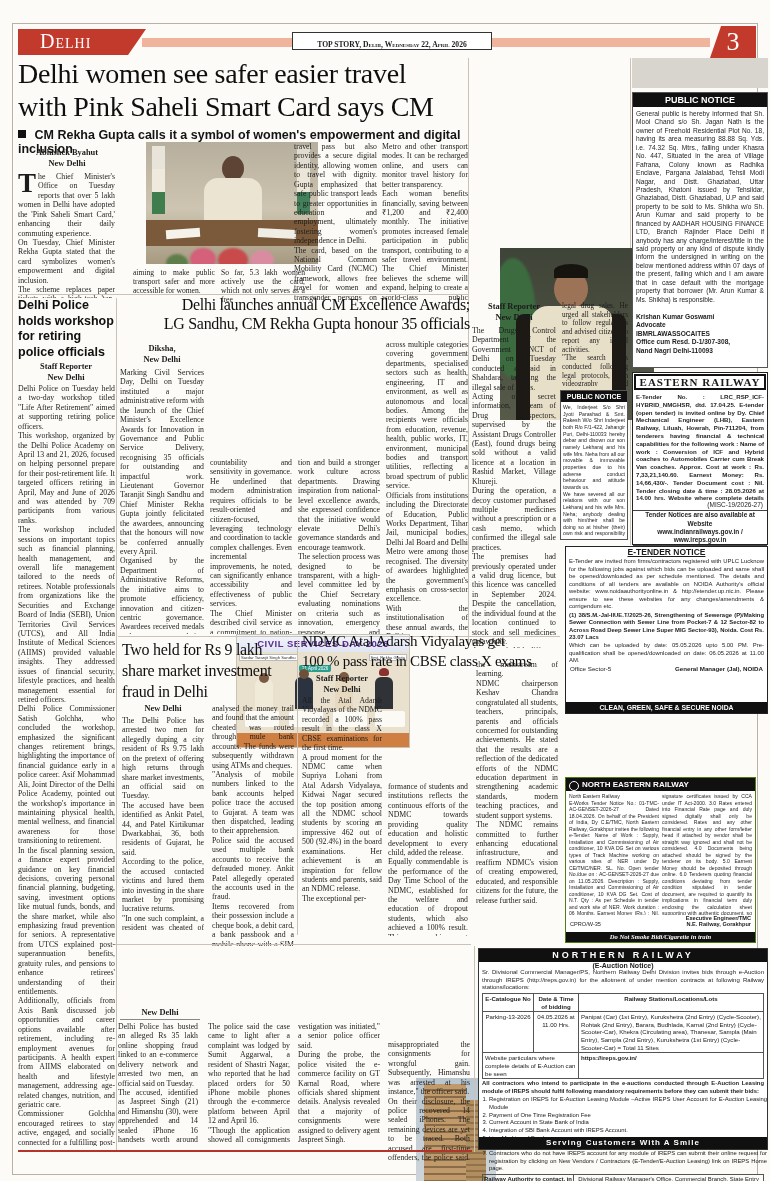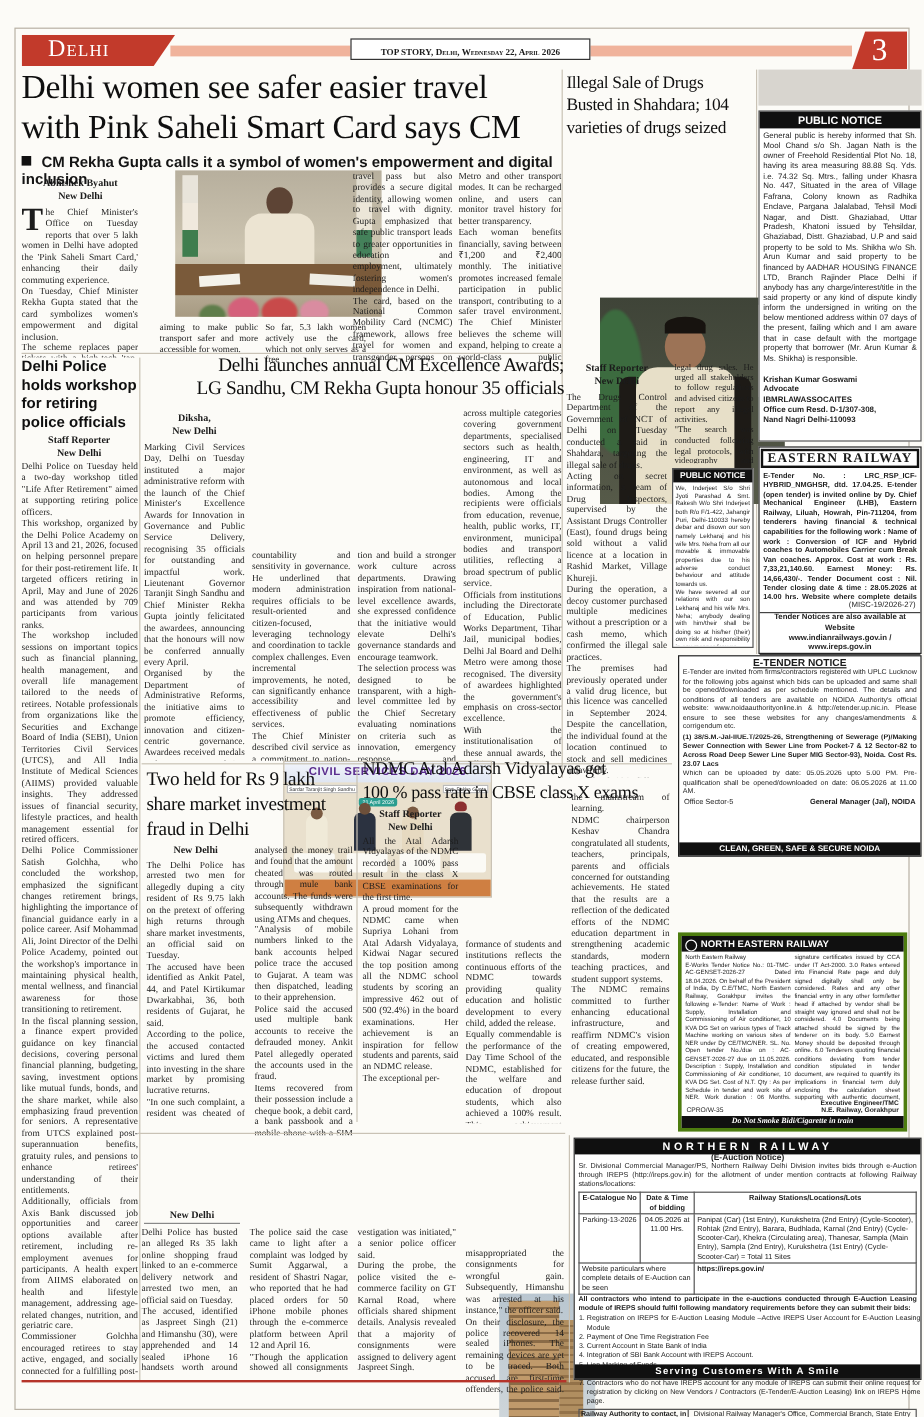--- a/index.html
+++ b/index.html
@@ -89,23 +89,20 @@
   <div class="abs byl" style="left:20px;top:362px;width:92px;">Staff Reporter
 New Delhi</div>
   <div class="abs col" style="left:18px;top:384px;width:97px;height:762px;">Delhi Police on Tuesday held a two-day workshop titled "Life After Retirement" aimed at supporting retiring police officers.
 This workshop, organized by the Delhi Police Academy on April 13 and 21, 2026, focused on helping personnel prepare for their post-retirement life. It targeted officers retiring in April, May and June of 2026 and was attended by 709 participants from various ranks.
 The workshop included sessions on important topics such as financial planning, health management, and overall life management tailored to the needs of retirees. Notable professionals from organizations like the Securities and Exchange Board of India (SEBI), Union Territories Civil Services (UTCS), and All India Institute of Medical Sciences (AIIMS) provided valuable insights. They addressed issues of financial security, lifestyle practices, and health management essential for retired officers.
 Delhi Police Commissioner Satish Golchha, who concluded the workshop, emphasized the significant changes retirement brings, highlighting the importance of financial guidance early in a police career. Asif Mohammad Ali, Joint Director of the Delhi Police Academy, pointed out the workshop's importance in maintaining physical health, mental wellness, and financial awareness for those transitioning to retirement.
 In the fiscal planning session, a finance expert provided guidance on key financial decisions, covering personal financial planning, budgeting, saving, investment options like mutual funds, bonds, and the share market, while also emphasizing fraud prevention for seniors. A representative from UTCS explained post-superannuation benefits, gratuity rules, and pensions to enhance retirees' understanding of their entitlements.
 Additionally, officials from Axis Bank discussed job opportunities and career options available after retirement, including re-employment avenues for participants. A health expert from AIIMS elaborated on health and lifestyle management, addressing age-related changes, nutrition, and geriatric care.
 Commissioner Golchha encouraged retirees to stay active, engaged, and socially connected for a fulfilling post-retirement life. He expressed confidence that the knowledge gained from the workshop would empower them to lead secure and balanced lives. Several senior officials were also present to support the initiative.</div>
 
-  <div class="abs hl" style="left:472px;top:60px;width:156px;font-size:14.5px;line-height:1.3;">Illegal Sale of Drugs
-Busted in Shahdara; 104
-varieties of drugs seized</div>
   <div class="abs photo" style="left:472px;top:126px;width:154px;height:172px;background:linear-gradient(180deg,#3f4438,#565a49);">
     <div class="blob" style="left:-10px;top:10px;width:46px;height:120px;background:#3c6b3f;"></div>
     <div class="abs" style="right:6px;top:6px;width:16px;height:110px;background:linear-gradient(180deg,#ece8dc 0 40%,#dfe0d2 40% 70%,#51855f 70%);"></div>
     <div class="abs" style="left:54px;top:22px;width:34px;height:38px;background:#9c7356;border-radius:50%;"></div>
     <div class="abs" style="left:54px;top:16px;width:34px;height:14px;background:#17130f;border-radius:50% 50% 0 0;"></div>
     <div class="abs" style="left:30px;top:58px;width:84px;height:114px;background:#e7dfc8;border-radius:18px 18px 0 0;"></div>
     <div class="abs" style="left:16px;top:66px;width:14px;height:106px;background:#1d1a16;border-radius:8px 0 0 0;"></div>
     <div class="abs" style="left:112px;top:66px;width:14px;height:106px;background:#1d1a16;border-radius:0 8px 0 0;"></div>
   </div>
   <div class="abs byl" style="left:472px;top:302px;width:84px;">Staff Reporter
@@ -224,21 +221,21 @@
     <div class="tiny" style="padding:1px 3px;font-size:5.9px;">E-Tender are invited from firms/contractors registered with UPLC Lucknow for the following jobs against which bids can be uploaded and same shall be opened/downloaded as per schedule mentioned. The details and conditions of all tenders are available on NOIDA Authority's official website: www.noidaauthorityonline.in &amp; http://etender.up.nic.in. Please ensure to see these websites for any changes/amendments &amp; corrigendum etc.</div>
     <div class="tiny" style="padding:0 3px;font-weight:700;font-size:5.9px;">(1) 38/S.M.-Jal-IIUE.T/2025-26, Strengthening of Sewerage (P)/Making Sewer Connection with Sewer Line from Pocket-7 &amp; 12 Sector-82 to Across Road Deep Sewer Line Super MIG Sector-93), Noida. Cost Rs. 23.07 Lacs</div>
     <div class="tiny" style="padding:0 3px;font-size:5.9px;">Which can be uploaded by date: 05.05.2026 upto 5.00 PM. Pre-qualification shall be opened/downloaded on date: 06.05.2026 at 11.00 AM.</div>
     <div class="sans" style="display:flex;justify-content:space-between;padding:0 4px;font-size:6.2px;">
       <span>Office Sector-5</span>
       <span style="font-weight:700;">General Manager (Jal), NOIDA</span>
     </div>
     <div class="nhead" style="position:absolute;left:0;bottom:0;width:100%;font-size:6.8px;line-height:11px;">CLEAN, GREEN, SAFE &amp; SECURE NOIDA</div>
   </div>
 
-  <div class="abs nbox" style="left:565px;top:777px;width:191px;height:166px;border:3px solid #4d7c0f;">
+  <div class="abs nbox" style="left:565px;top:777px;width:191px;height:166px;border:1px solid #4d7c0f;">
     <div class="nhead" style="font-size:8px;line-height:13px;text-align:left;padding-left:16px;position:relative;">
       <span class="abs" style="left:3px;top:2.5px;width:8px;height:8px;border:1px solid #fff;border-radius:50%;"></span>
       <span>NORTH EASTERN RAILWAY</span>
     </div>
     <div style="display:flex;gap:3px;padding:2px 3px 0 3px;">
       <div class="tiny" style="width:97px;font-size:5.1px;height:122px;">North Eastern Railway
 E-Works Tender Notice No.: 01-TMC-AC-GENSET-2026-27 Dated 18.04.2026. On behalf of the President of India, Dy C.E/TMC, North Eastern Railway, Gorakhpur invites the following e-Tender: Name of Work : Supply, Installation and Commissioning of Air conditioner, 10 KVA DG Set on various types of Track Machine working on various sites of NER under Dy CE/TMC/NER. SL. No. Open tender No./due on : AC-GENSET-2026-27 due on 11.05.2026. Description : Supply, Installation and Commissioning of Air conditioner, 10 KVA DG Set. Cost of N.T. Qty : As per Schedule in tender and work site of NER. Work duration : 06 Months. Earnest Money (Rs.) : Nil. 1.0 The complete tender document of above E-Works Tender is available in website on http://ireps.gov.in up to 15.00 hrs. on the due date of tender opening. 2.0 Bids other than in the form of E-Bids shall not be accepted against above Tenders. For this purpose, vendors are required to get themselves registered with digital</div>
       <div class="tiny" style="width:97px;font-size:5.1px;height:122px;">signature certificates issued by CCA under IT Act-2000. 3.0 Rates entered into Financial Rate page and duly signed digitally shall only be considered. Rates and any other financial entry in any other form/letter head if attached by vendor shall be straight way ignored and shall not be considered. 4.0 Documents being attached should be signed by the tenderer on its body. 5.0 Earnest Money should be deposited through online. 6.0 Tenderers quoting financial conditions deviating from tender condition stipulated in tender document, are required to quantify its implications in financial term duly enclosing the calculation sheet supporting with authentic document, so that the impact of such financial condition on the offer may be worked out to decide inter-se-position of offers. In case tenderer quotes such financial condition without quantifying its financial implications, such tenders/offers shall be summarily rejected, for which Railway Administration shall not entertain any correspondence. 7.0 Tenderers are requested to read complete tender document carefully. 8.0 In case of any difficulty helpdesk available on the website of IREPS may be approached 1. Executive Engineer/TMC-9794840222 2. SSE(TMC)HQ-9794840203</div>
     </div>
     <div class="sans" style="display:flex;justify-content:space-between;align-items:flex-end;padding:0 4px;font-size:5.6px;">

